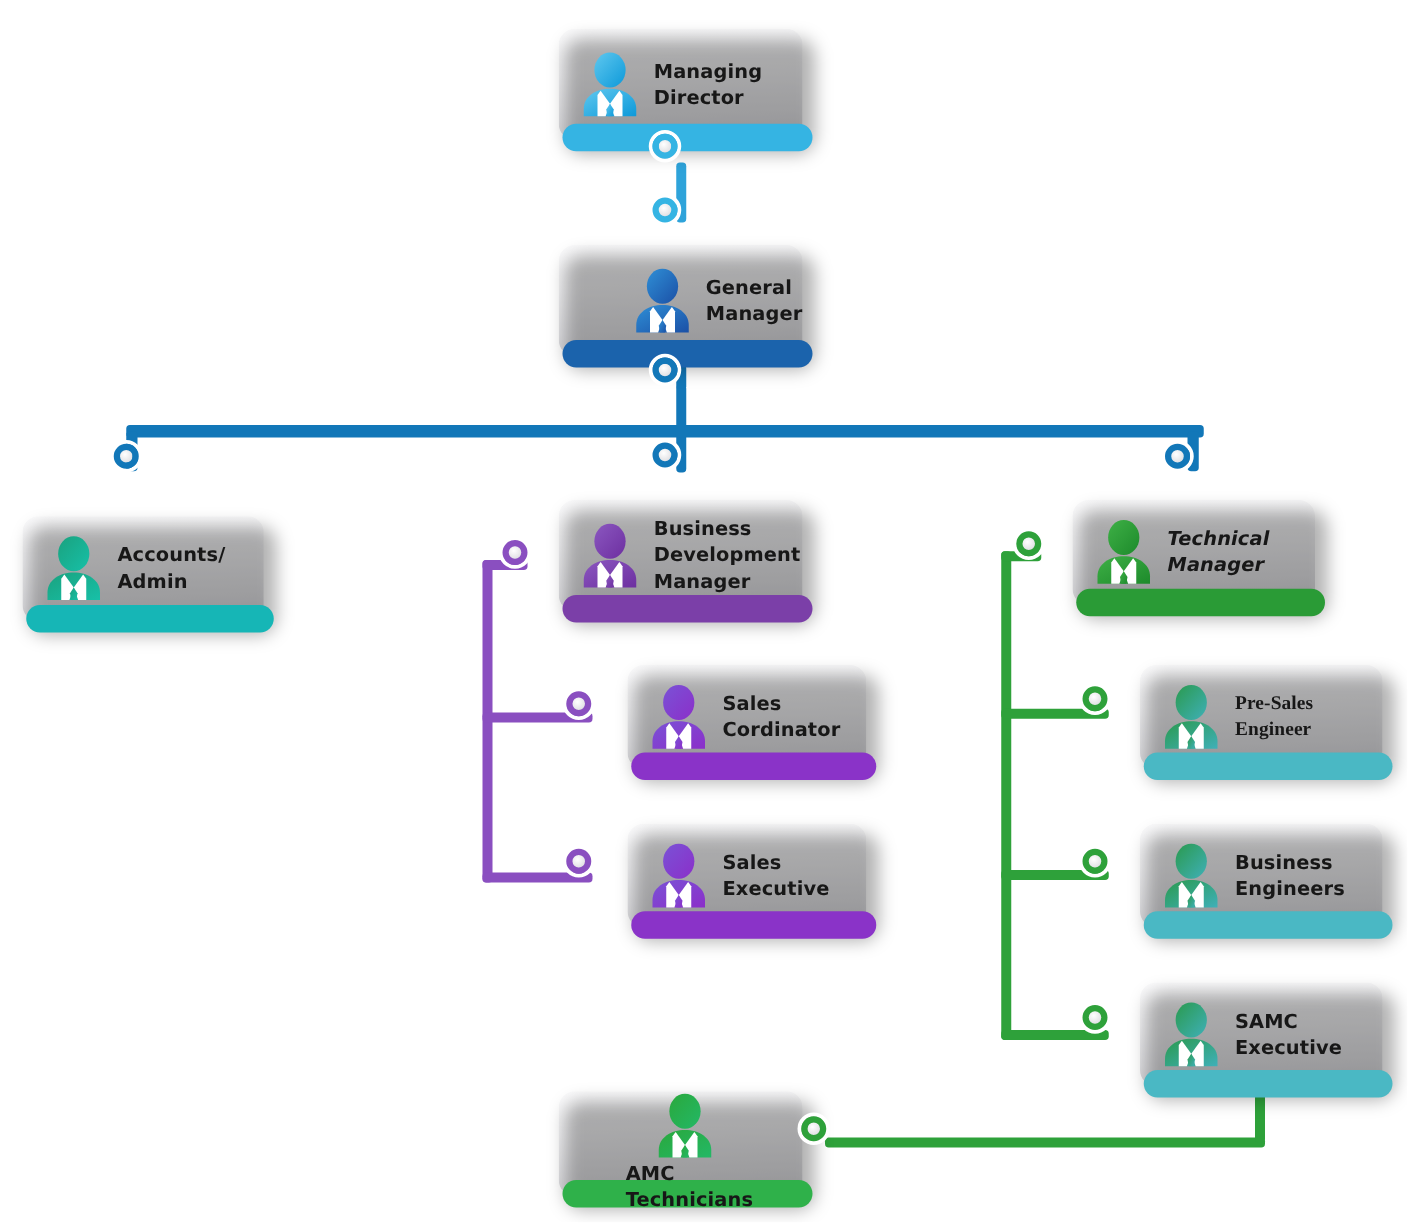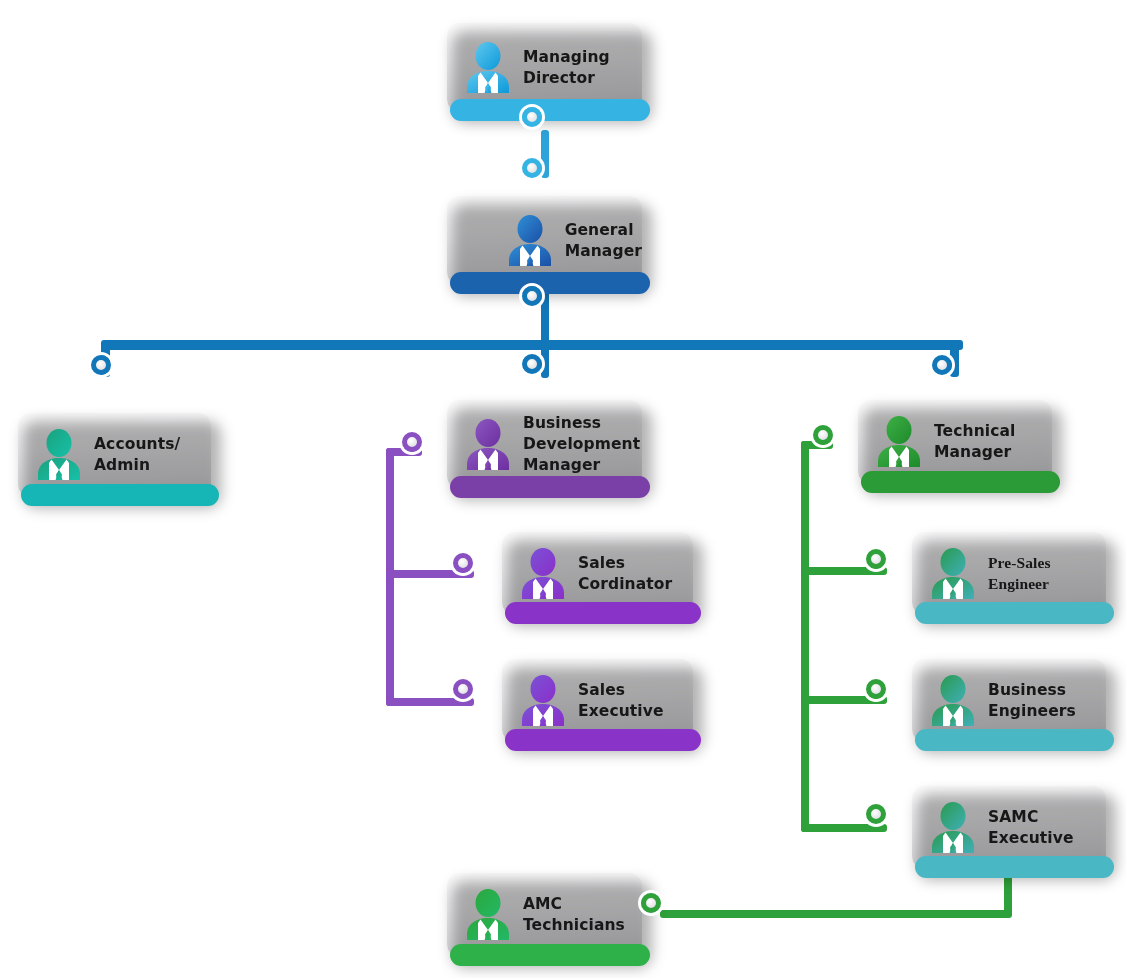--- a/index.html
+++ b/index.html
@@ -236,21 +236,21 @@
             <ellipse cx="27" cy="16" rx="12.5" ry="14" fill="url(#g_business-development-manager)"></ellipse>
             <path d="M27 31 C16 31 6 37 6 47 L6 53 L48 53 L48 47 C48 37 38 31 27 31 Z" fill="url(#g_business-development-manager)"></path>
             <path d="M19.5 32.5 L27 43 L23.5 53 L17 53 L17 36 Z" fill="#ffffff"></path>
             <path d="M34.5 32.5 L27 43 L30.5 53 L37 53 L37 36 Z" fill="#ffffff"></path>
             <path d="M27 43 L30 47.5 L29 53 L25 53 L24 47.5 Z" fill="url(#g_business-development-manager)"></path>
           </svg></span>
         <span class="node-label">Business
 Development
 Manager</span>
       </div>
-      <div class="node" style="left: 857px; top: 399px; width: 196px; height: 86px; --bar: #2a9b36;">
+      <div class="node" style="left: 857px; top: 399px; width: 196px; height: 86px; font-style: italic; --bar: #2a9b36;">
         <span class="node-icon"><svg viewBox="0 0 54 56" width="54" height="56">
             <defs>
               <linearGradient id="g_technical-manager" x1="0" y1="0" x2="1" y2="1">
                 <stop offset="0%" stop-color="#3eb046"></stop>
                 <stop offset="100%" stop-color="#1d8a2b"></stop>
               </linearGradient>
             </defs>
             <ellipse cx="27" cy="16" rx="12.5" ry="14" fill="url(#g_technical-manager)"></ellipse>
             <path d="M27 31 C16 31 6 37 6 47 L6 53 L48 53 L48 47 C48 37 38 31 27 31 Z" fill="url(#g_technical-manager)"></path>
             <path d="M19.5 32.5 L27 43 L23.5 53 L17 53 L17 36 Z" fill="#ffffff"></path>
@@ -338,21 +338,21 @@
             </defs>
             <ellipse cx="27" cy="16" rx="12.5" ry="14" fill="url(#g_samc-engineers)"></ellipse>
             <path d="M27 31 C16 31 6 37 6 47 L6 53 L48 53 L48 47 C48 37 38 31 27 31 Z" fill="url(#g_samc-engineers)"></path>
             <path d="M19.5 32.5 L27 43 L23.5 53 L17 53 L17 36 Z" fill="#ffffff"></path>
             <path d="M34.5 32.5 L27 43 L30.5 53 L37 53 L37 36 Z" fill="#ffffff"></path>
             <path d="M27 43 L30 47.5 L29 53 L25 53 L24 47.5 Z" fill="url(#g_samc-engineers)"></path>
           </svg></span>
         <span class="node-label">SAMC
 Executive</span>
       </div>
-      <div class="node" style="left: 446px; top: 872px; width: 197px; height: 86px; --bar: #2fb14a;">
+      <div class="node" style="left: 446px; top: 872px; width: 197px; height: 86px; flex-direction: column; --bar: #2fb14a;">
         <span class="node-icon"><svg viewBox="0 0 54 56" width="54" height="56">
             <defs>
               <linearGradient id="g_amc-technicians" x1="0" y1="0" x2="1" y2="1">
                 <stop offset="0%" stop-color="#2aa83c"></stop>
                 <stop offset="100%" stop-color="#23b866"></stop>
               </linearGradient>
             </defs>
             <ellipse cx="27" cy="16" rx="12.5" ry="14" fill="url(#g_amc-technicians)"></ellipse>
             <path d="M27 31 C16 31 6 37 6 47 L6 53 L48 53 L48 47 C48 37 38 31 27 31 Z" fill="url(#g_amc-technicians)"></path>
             <path d="M19.5 32.5 L27 43 L23.5 53 L17 53 L17 36 Z" fill="#ffffff"></path>

